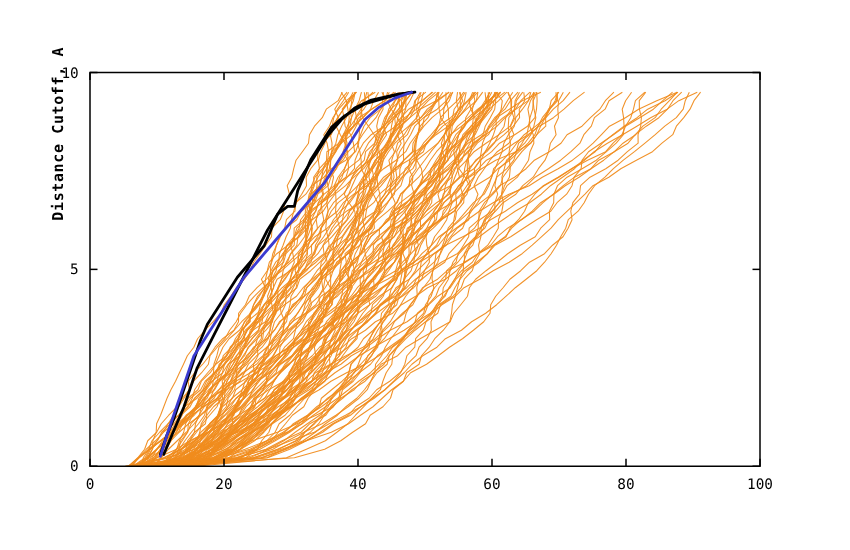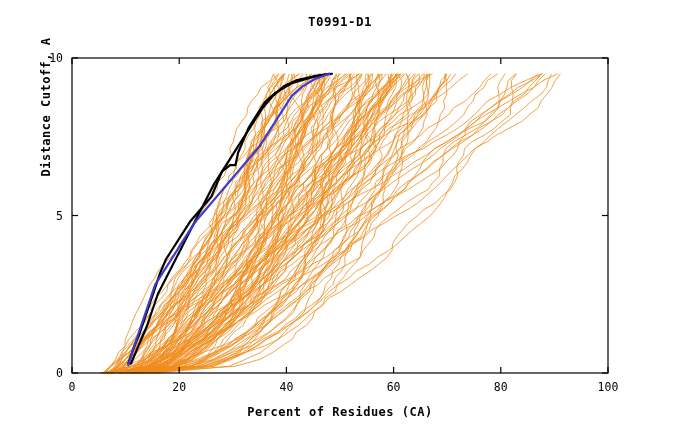--- a/index.html
+++ b/index.html
@@ -28,23 +28,21 @@
     font-size:12px;font-weight:bold;color:#000;letter-spacing:0.5px;
   }
   #svg-wrap{position:absolute;left:0;top:0;}
   .tick-label{font-family:"DejaVu Sans Mono","Liberation Mono",monospace;font-size:11.5px;fill:#000;}
 </style>
 </head>
 <body>
 
 <div id="chart-root">
 
-  <div id="plot-title">T0991-D1</div>
   <div id="ylabel">Distance Cutoff, A</div>
-  <div id="xlabel">Percent of Residues (CA)</div>
 
   <div id="svg-wrap">
     <svg width="680" height="440" id="plot-svg">
         <g>
           <path d="M119.37,373.00 L202.95,366.20 L221.84,359.40 L237.62,352.60 L248.27,345.80 L254.95,338.99 L259.50,332.19 L264.53,325.39 L271.23,318.59 L272.11,311.79 L277.40,304.99 L279.18,298.19 L280.67,291.39 L287.37,284.59 L291.63,277.78 L295.46,270.98 L299.78,264.18 L304.06,257.38 L309.41,250.58 L317.40,243.78 L319.31,236.98 L323.46,230.18 L322.98,223.38 L324.75,216.57 L325.21,209.77 L322.37,202.97 L323.33,196.17 L322.81,189.37 L322.24,182.57 L325.15,175.77 L326.52,168.97 L331.25,162.16 L339.50,155.36 L341.10,148.56 L349.35,141.76 L352.43,134.96 L355.17,128.16 L357.30,121.36 L360.22,114.56 L357.34,107.76 L357.41,100.95 L352.58,94.15 L351.31,87.35 L351.01,80.55 L350.21,73.75" fill="none" stroke="#f08c1e" stroke-width="0.85" stroke-opacity="0.95" stroke-linejoin="round"></path>
           <path d="M105.59,373.00 L110.76,366.20 L118.93,359.40 L128.95,352.60 L136.85,345.80 L145.68,338.99 L153.94,332.19 L162.42,325.39 L174.54,318.59 L180.95,311.79 L193.21,304.99 L204.45,298.19 L216.22,291.39 L225.36,284.59 L234.75,277.78 L244.58,270.98 L257.90,264.18 L265.59,257.38 L274.70,250.58 L284.53,243.78 L295.27,236.98 L305.28,230.18 L315.46,223.38 L323.27,216.57 L335.48,209.77 L347.00,202.97 L356.51,196.17 L370.27,189.37 L383.53,182.57 L392.47,175.77 L404.25,168.97 L413.91,162.16 L425.68,155.36 L435.27,148.56 L447.12,141.76 L457.26,134.96 L467.61,128.16 L475.30,121.36 L485.93,114.56 L498.04,107.76 L509.49,100.95 L520.49,94.15 L533.69,87.35 L543.04,80.55 L557.83,73.75" fill="none" stroke="#f08c1e" stroke-width="0.85" stroke-opacity="0.95" stroke-linejoin="round"></path>
           <path d="M112.23,373.00 L122.97,366.20 L129.09,359.40 L135.65,352.60 L141.34,345.80 L144.50,338.99 L151.86,332.19 L159.20,325.39 L165.69,318.59 L168.68,311.79 L174.82,304.99 L182.84,298.19 L189.41,291.39 L195.65,284.59 L198.43,277.78 L204.33,270.98 L209.46,264.18 L213.15,257.38 L218.20,250.58 L221.43,243.78 L226.06,236.98 L229.15,230.18 L233.46,223.38 L238.49,216.57 L243.87,209.77 L251.43,202.97 L254.47,196.17 L262.77,189.37 L267.63,182.57 L274.32,175.77 L279.39,168.97 L285.29,162.16 L287.71,155.36 L294.79,148.56 L297.80,141.76 L301.95,134.96 L305.57,128.16 L305.24,121.36 L309.97,114.56 L312.92,107.76 L317.48,100.95 L325.17,94.15 L330.25,87.35 L331.90,80.55 L340.72,73.75" fill="none" stroke="#f08c1e" stroke-width="0.85" stroke-opacity="0.95" stroke-linejoin="round"></path>
           <path d="M126.51,373.00 L150.56,366.20 L163.64,359.40 L178.13,352.60 L187.86,345.80 L198.52,338.99 L210.30,332.19 L217.92,325.39 L227.70,318.59 L238.27,311.79 L249.16,304.99 L255.25,298.19 L265.14,291.39 L269.28,284.59 L278.36,277.78 L284.37,270.98 L286.77,264.18 L293.02,257.38 L300.84,250.58 L304.52,243.78 L313.10,236.98 L316.75,230.18 L327.39,223.38 L333.87,216.57 L340.71,209.77 L347.22,202.97 L356.98,196.17 L361.52,189.37 L370.10,182.57 L372.87,175.77 L377.10,168.97 L382.07,162.16 L386.22,155.36 L389.74,148.56 L393.33,141.76 L394.91,134.96 L402.25,128.16 L408.33,121.36 L413.35,114.56 L419.34,107.76 L428.56,100.95 L436.76,94.15 L442.63,87.35 L450.54,80.55 L455.98,73.75" fill="none" stroke="#f08c1e" stroke-width="0.85" stroke-opacity="0.95" stroke-linejoin="round"></path>
           <path d="M125.60,373.00 L140.94,366.20 L151.05,359.40 L160.21,352.60 L167.21,345.80 L176.37,338.99 L184.03,332.19 L192.55,325.39 L198.25,318.59 L204.07,311.79 L211.00,304.99 L216.79,298.19 L222.40,291.39 L227.48,284.59 L231.43,277.78 L236.15,270.98 L241.11,264.18 L244.99,257.38 L251.49,250.58 L257.12,243.78 L259.08,236.98 L265.05,230.18 L268.97,223.38 L274.89,216.57 L283.45,209.77 L288.57,202.97 L292.55,196.17 L296.75,189.37 L304.24,182.57 L310.82,175.77 L313.22,168.97 L317.20,162.16 L320.62,155.36 L327.40,148.56 L327.91,141.76 L332.85,134.96 L332.71,128.16 L336.07,121.36 L342.05,114.56 L347.10,107.76 L350.99,100.95 L352.44,94.15 L358.56,87.35 L365.97,80.55 L371.00,73.75" fill="none" stroke="#f08c1e" stroke-width="0.85" stroke-opacity="0.95" stroke-linejoin="round"></path>
           <path d="M144.11,373.00 L146.80,366.20 L148.72,359.40 L150.08,352.60 L155.55,345.80 L156.38,338.99 L159.23,332.19 L163.29,325.39 L171.24,318.59 L175.25,311.79 L179.98,304.99 L184.83,298.19 L188.35,291.39 L191.82,284.59 L192.07,277.78 L195.93,270.98 L194.61,264.18 L197.52,257.38 L205.87,250.58 L211.16,243.78 L218.72,236.98 L222.61,230.18 L228.09,223.38 L232.38,216.57 L235.46,209.77 L234.29,202.97 L232.45,196.17 L235.42,189.37 L237.48,182.57 L244.70,175.77 L247.59,168.97 L257.50,162.16 L264.41,155.36 L269.49,148.56 L273.67,141.76 L275.77,134.96 L278.15,128.16 L274.44,121.36 L276.71,114.56 L277.73,107.76 L283.25,100.95 L287.05,94.15 L297.47,87.35 L307.66,80.55 L315.10,73.75" fill="none" stroke="#f08c1e" stroke-width="0.85" stroke-opacity="0.95" stroke-linejoin="round"></path>

